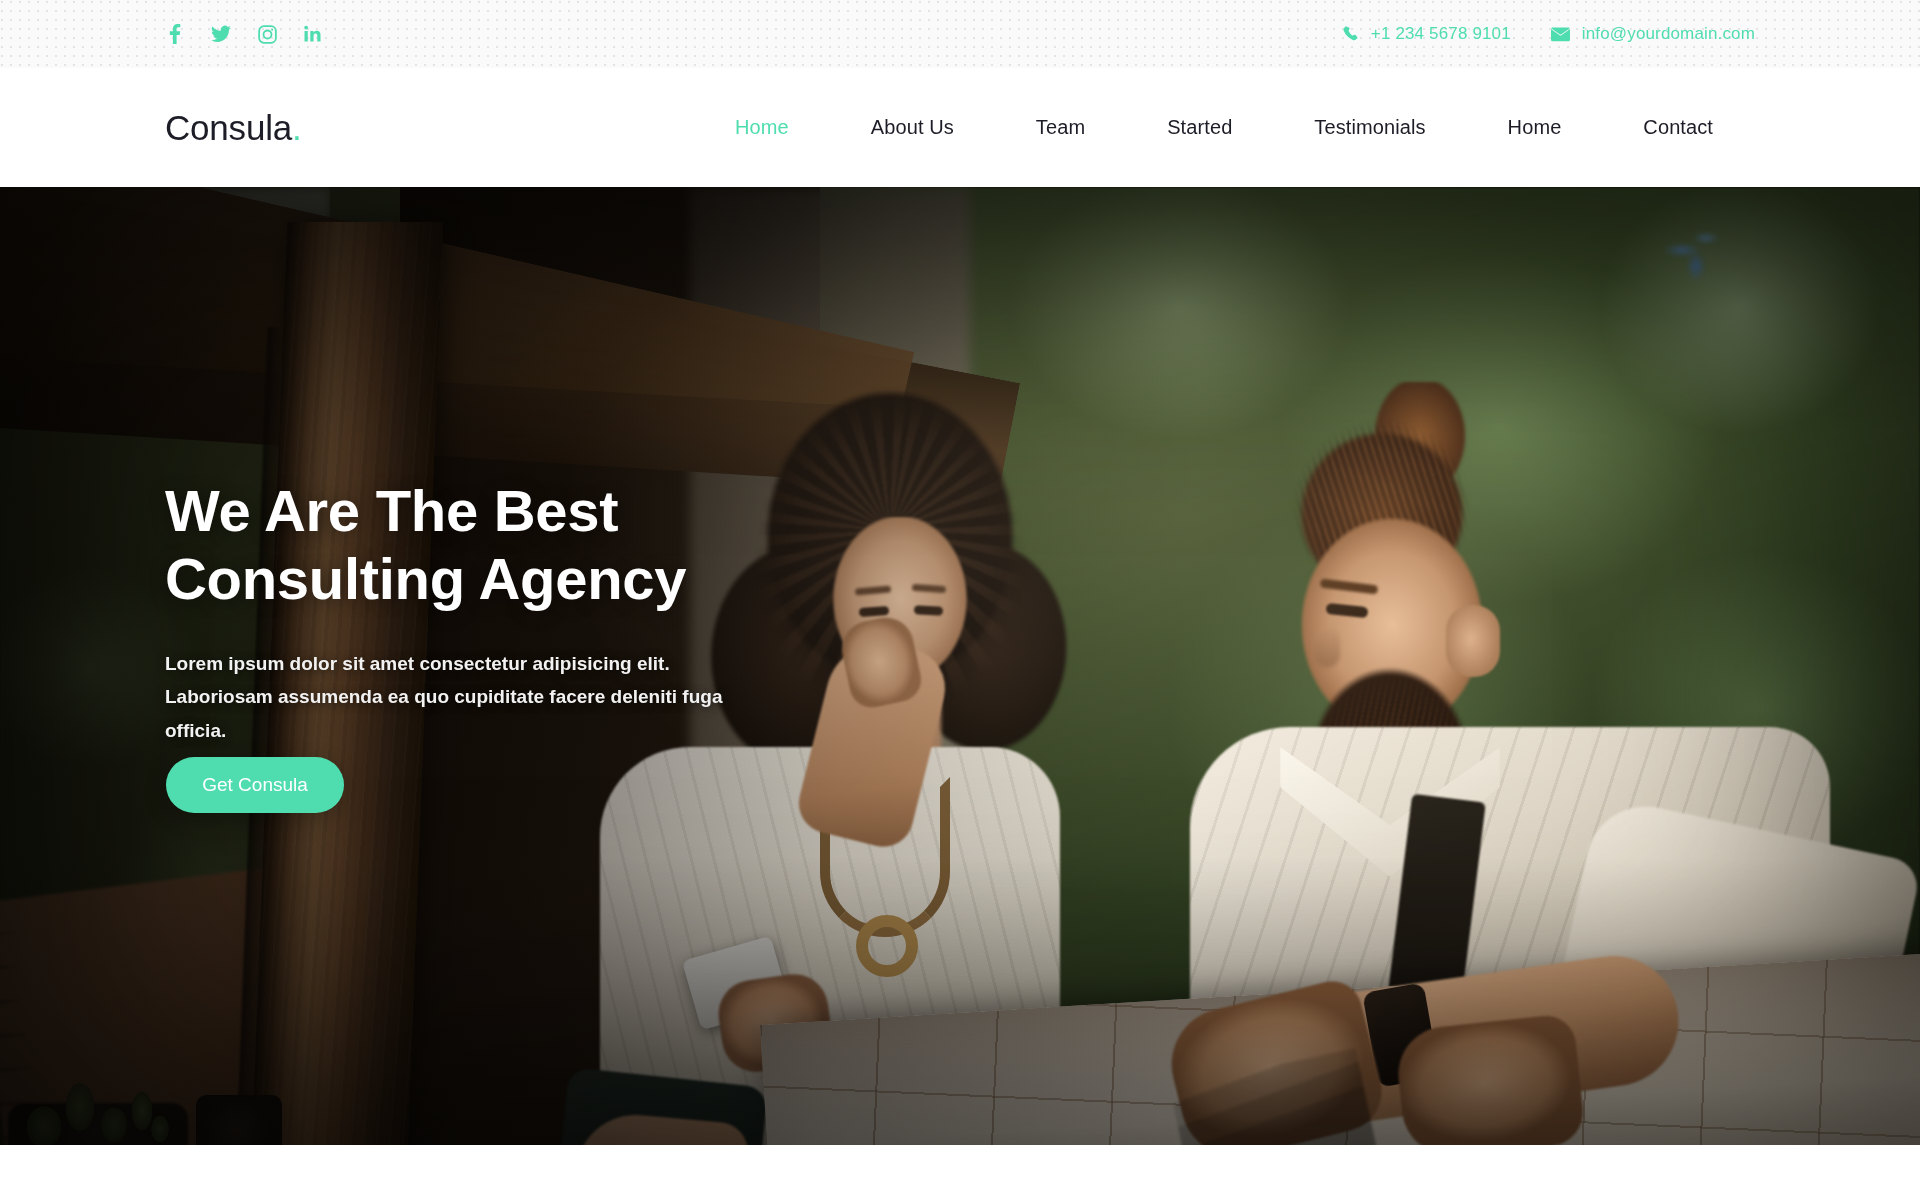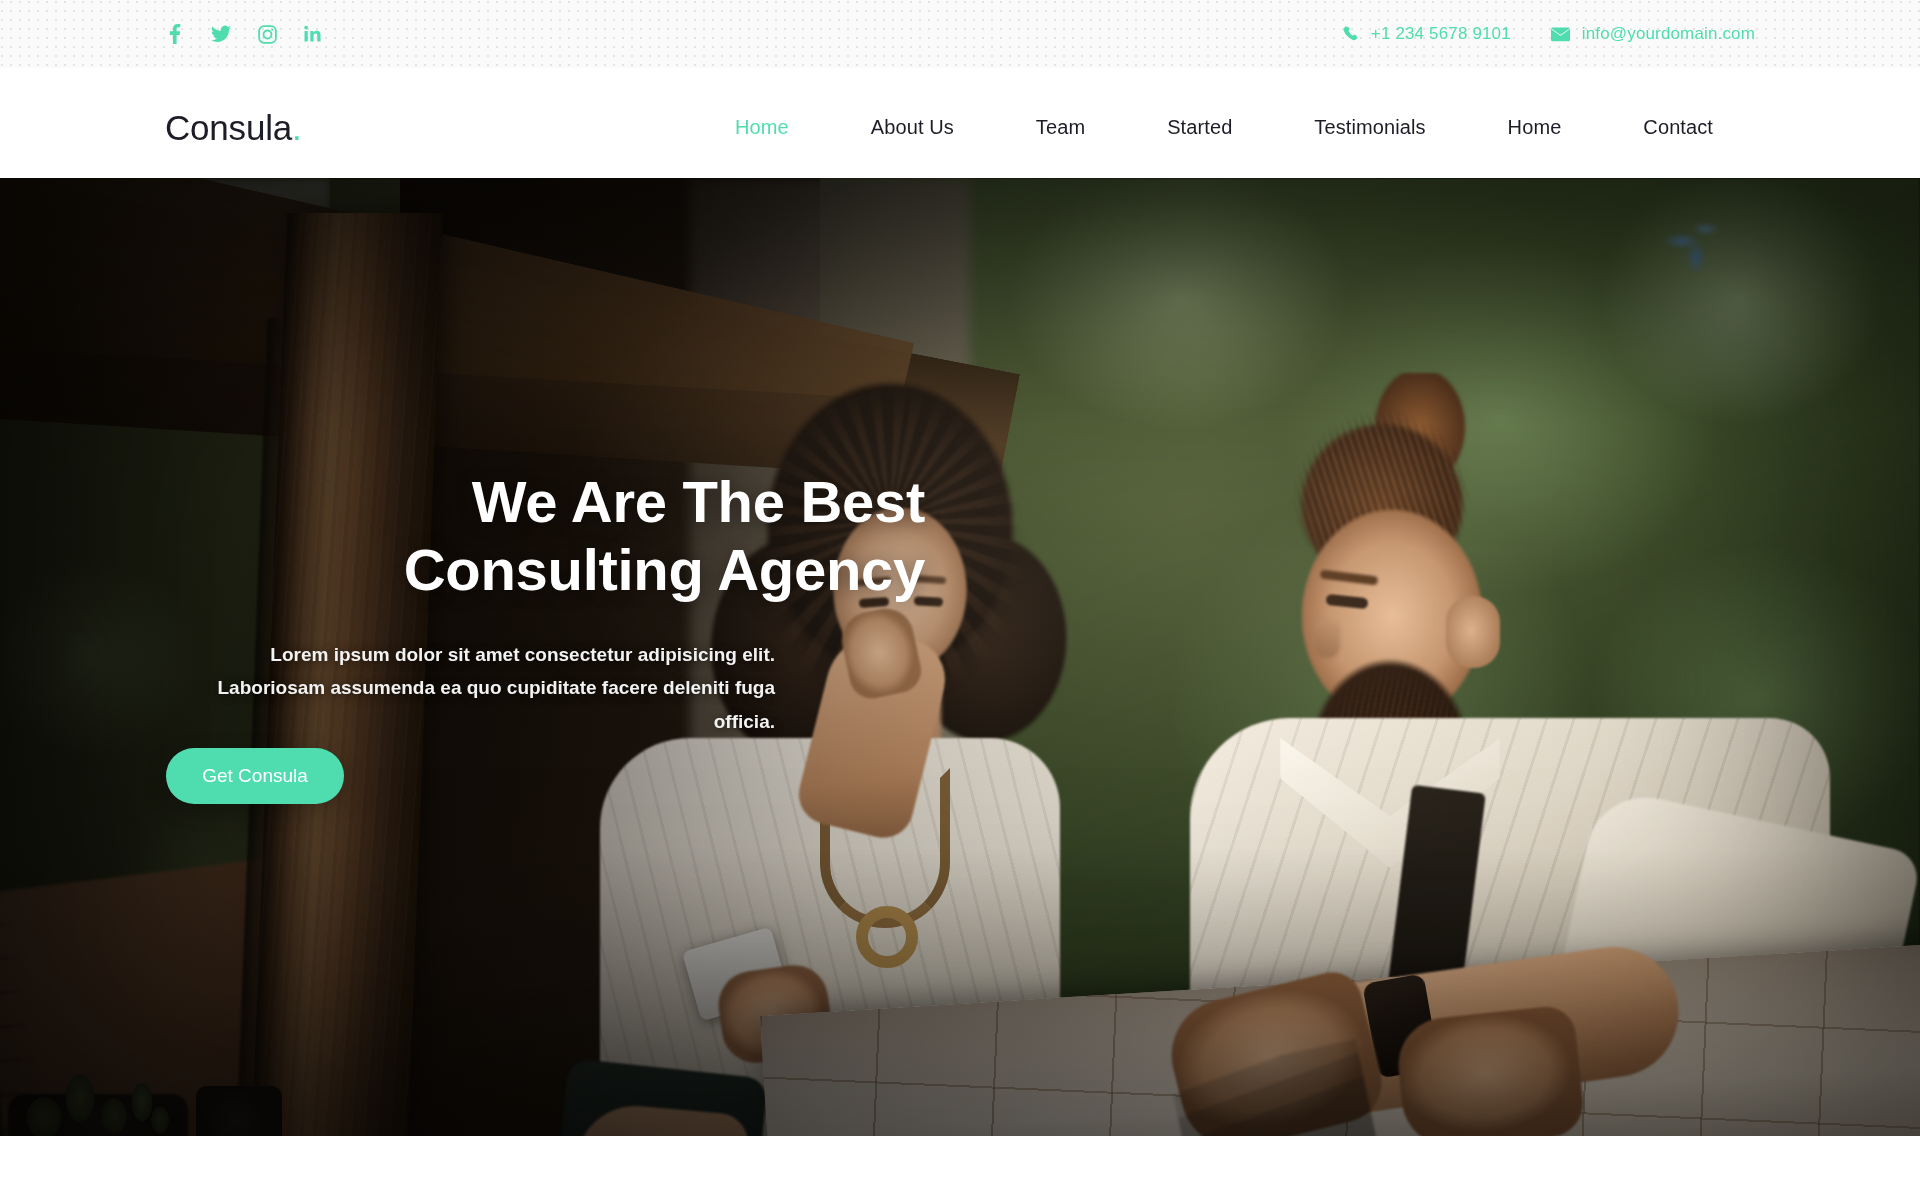--- a/index.html
+++ b/index.html
@@ -68,25 +68,24 @@
     font-size:20px; color:#1d1d27; text-decoration:none;
     padding:0 0; margin:0 41px; white-space:nowrap;
     letter-spacing:.1px;
   }
   .nav a.active{ color:#4fddaf; }
   .nav a:first-child{ margin-left:0; }
   .nav a:last-child{ margin-right:0; }
 
   
   .hero{
-    position:absolute; top:178px; left:0;
+    position:absolute; top:187px; left:0;
     width:1920px; height:958px;
     overflow:hidden;
     background:#17120d;
-    text-align:right;
   }
   .hero-photo{ position:absolute; inset:0; overflow:hidden; }
 
   
   .bg-outside{
     position:absolute; left:0; top:0; width:1920px; height:958px;
     background:
       radial-gradient(ellipse 260px 200px at 1180px 120px, rgba(176,198,150,.55), transparent 65%),
       radial-gradient(ellipse 320px 260px at 1500px 240px, rgba(120,150,96,.60), transparent 68%),
       radial-gradient(ellipse 200px 180px at 1740px 120px, rgba(186,206,168,.5), transparent 70%),

